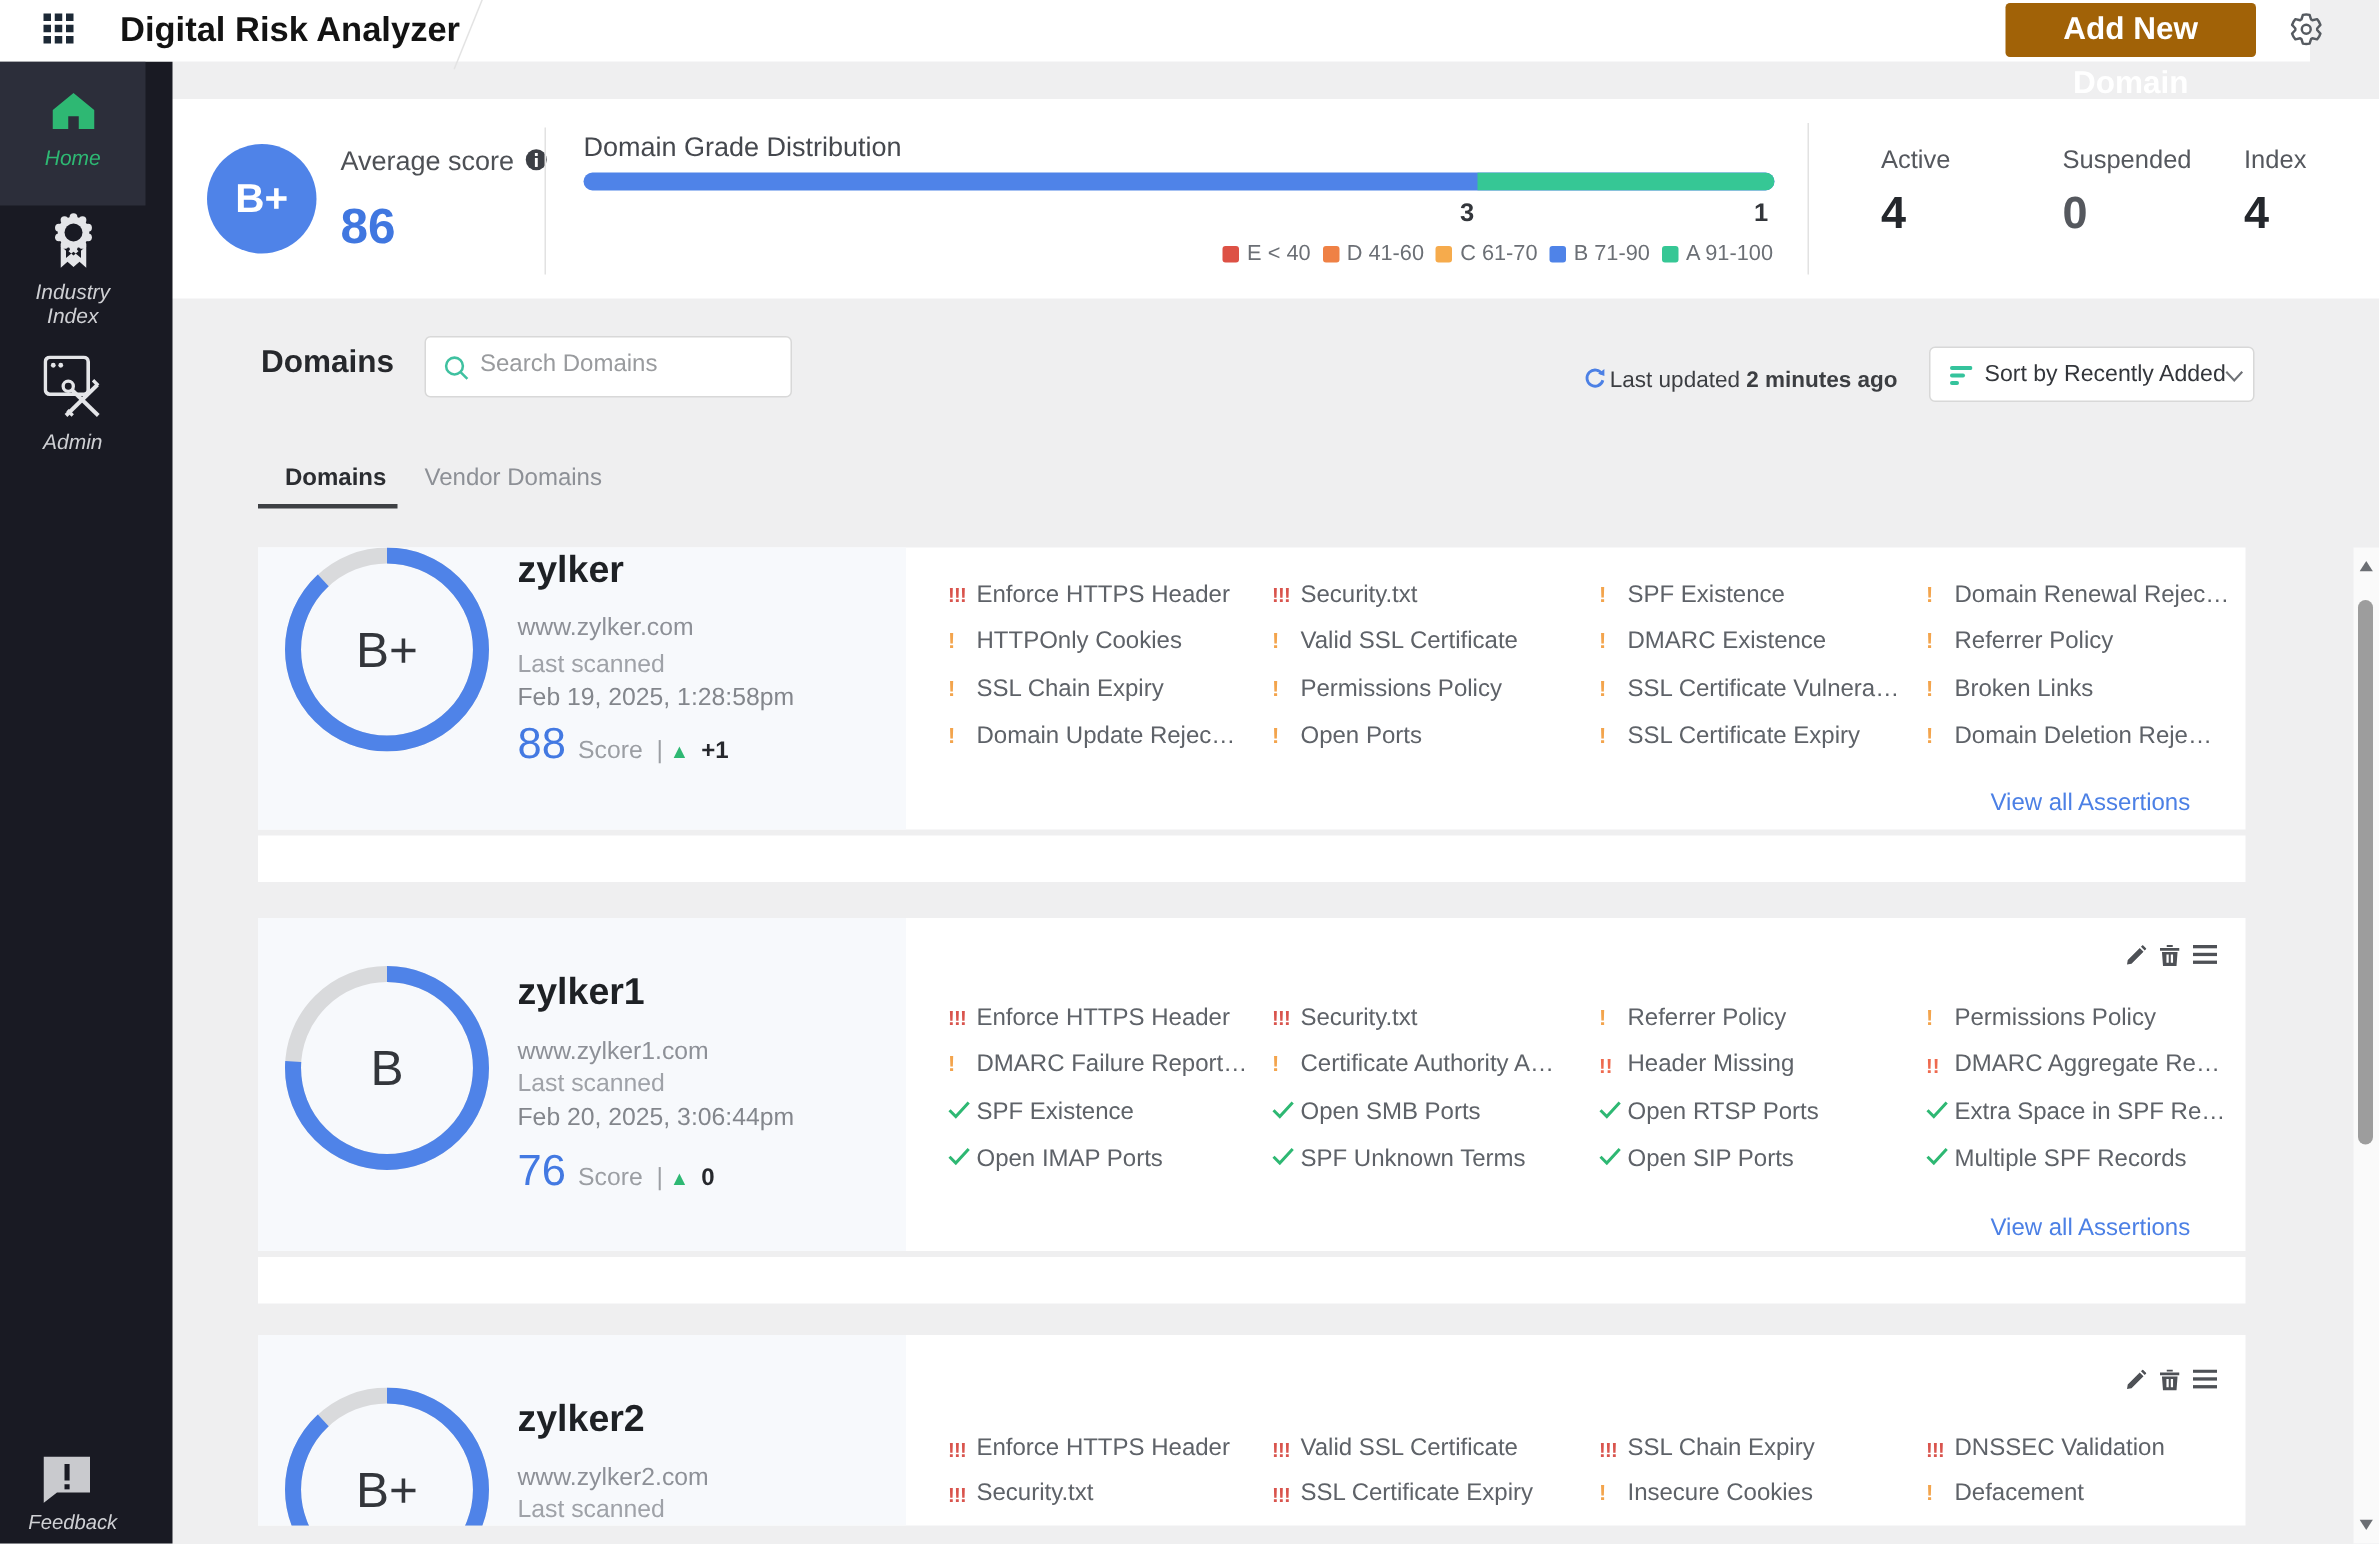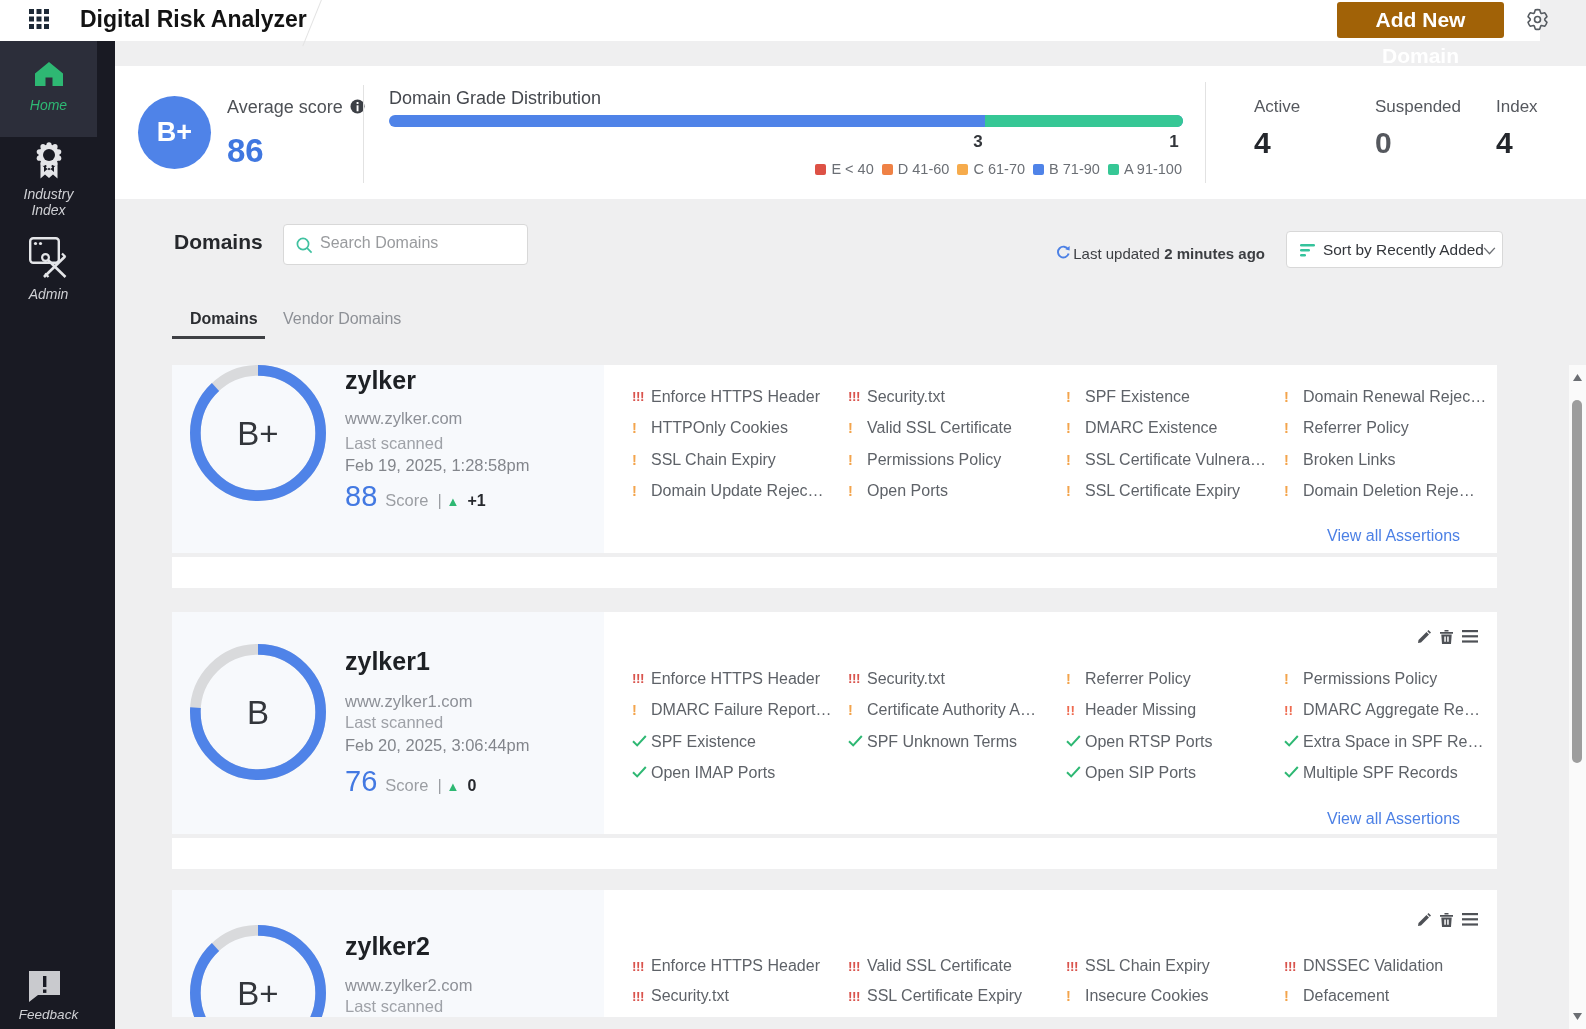--- a/index.html
+++ b/index.html
@@ -333,20 +333,26 @@
         <span>Security.txt</span>
       </div>
     <div class="arow">
         <span class="aic i1">!</span>
         <span>Certificate Authority A…</span>
       </div>
     <div class="arow">
         <span class="aic"><svg width="15" height="12" viewBox="0 0 15 12">
             <path d="M1 6.2 L5.2 10.4 L13.8 1" stroke="#2eb873" stroke-width="2" fill="none"></path>
           </svg></span>
+        <span>Open SMB Ports</span>
+      </div>
+    <div class="arow">
+        <span class="aic"><svg width="15" height="12" viewBox="0 0 15 12">
+            <path d="M1 6.2 L5.2 10.4 L13.8 1" stroke="#2eb873" stroke-width="2" fill="none"></path>
+          </svg></span>
         <span>SPF Unknown Terms</span>
       </div>
   </div>
   <div class="acol" style="left:969px;top:622px;">
     <div class="arow">
         <span class="aic i1">!</span>
         <span>Referrer Policy</span>
       </div>
     <div class="arow">
         <span class="aic i2">!!</span>

